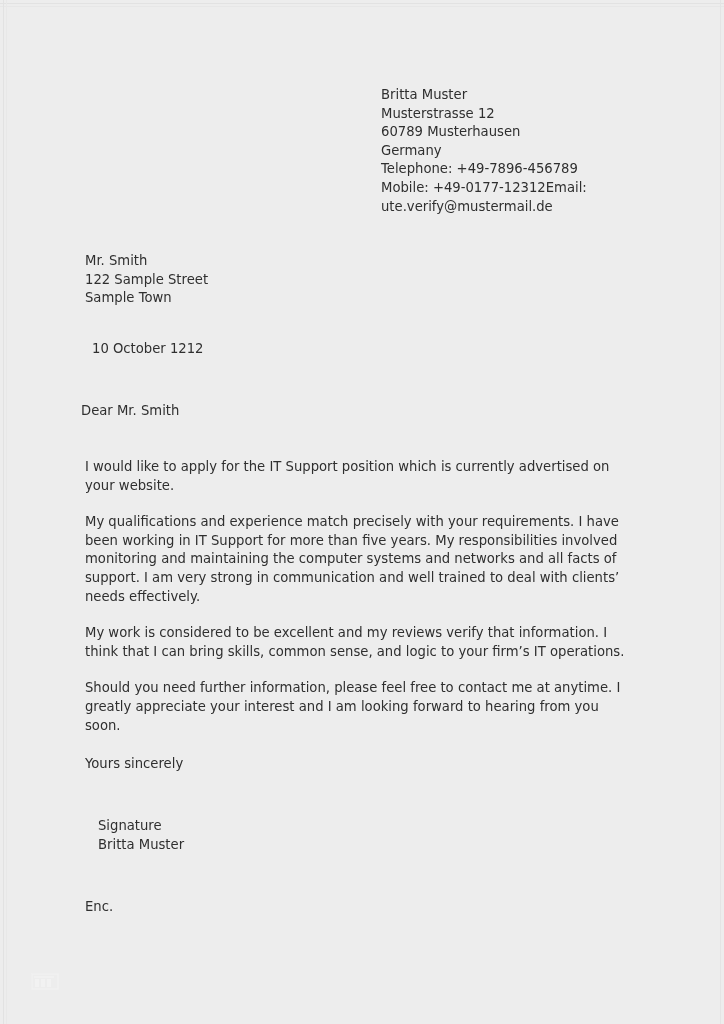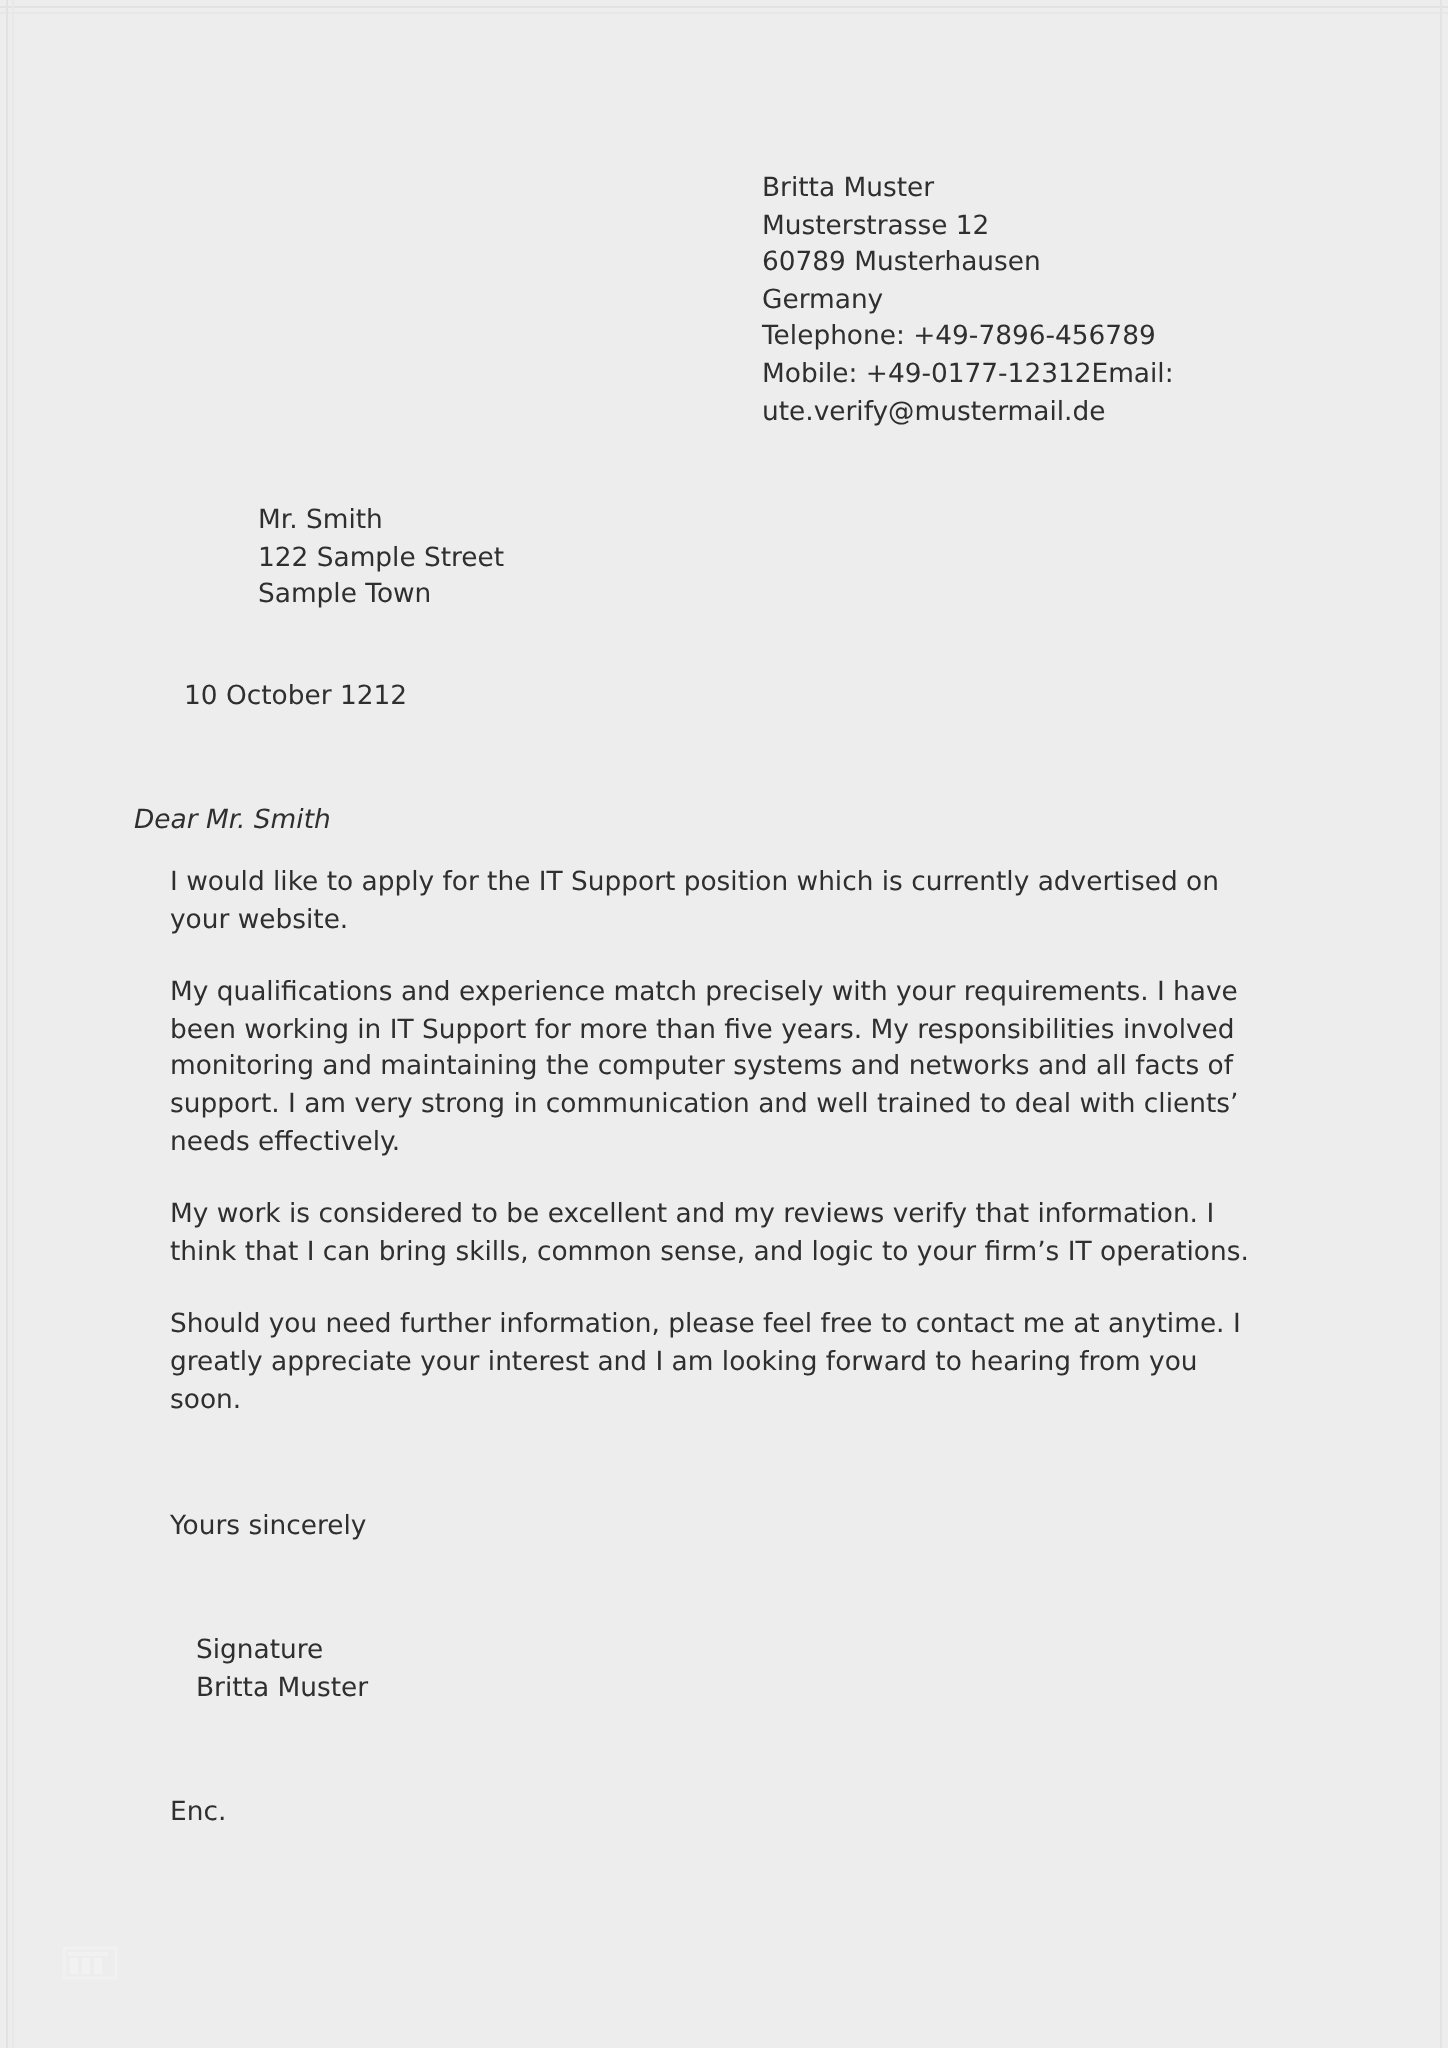--- a/index.html
+++ b/index.html
@@ -90,41 +90,39 @@
 
   
   .recipient {
     position: absolute;
     left: 85px;
     top: 252px;
     width: 320px;
   }
   .recipient .line {
     white-space: pre-wrap;
-    margin-left: 44px;
   }
 
   .date {
     position: absolute;
     left: 92px;
     top: 340px;
   }
 
   
   .salutation {
     position: absolute;
-    left: 67px;
+    left: 81px;
     top: 402px;
-    font-style: italic;
   }
 
   .body-copy {
     position: absolute;
     left: 85px;
-    top: 433px;
+    top: 458px;
     width: 553px;
   }
   .body-copy p {
     margin: 0 0 18px 0;
   }
 
   .closing {
     position: absolute;
     left: 85px;
     top: 755px;

